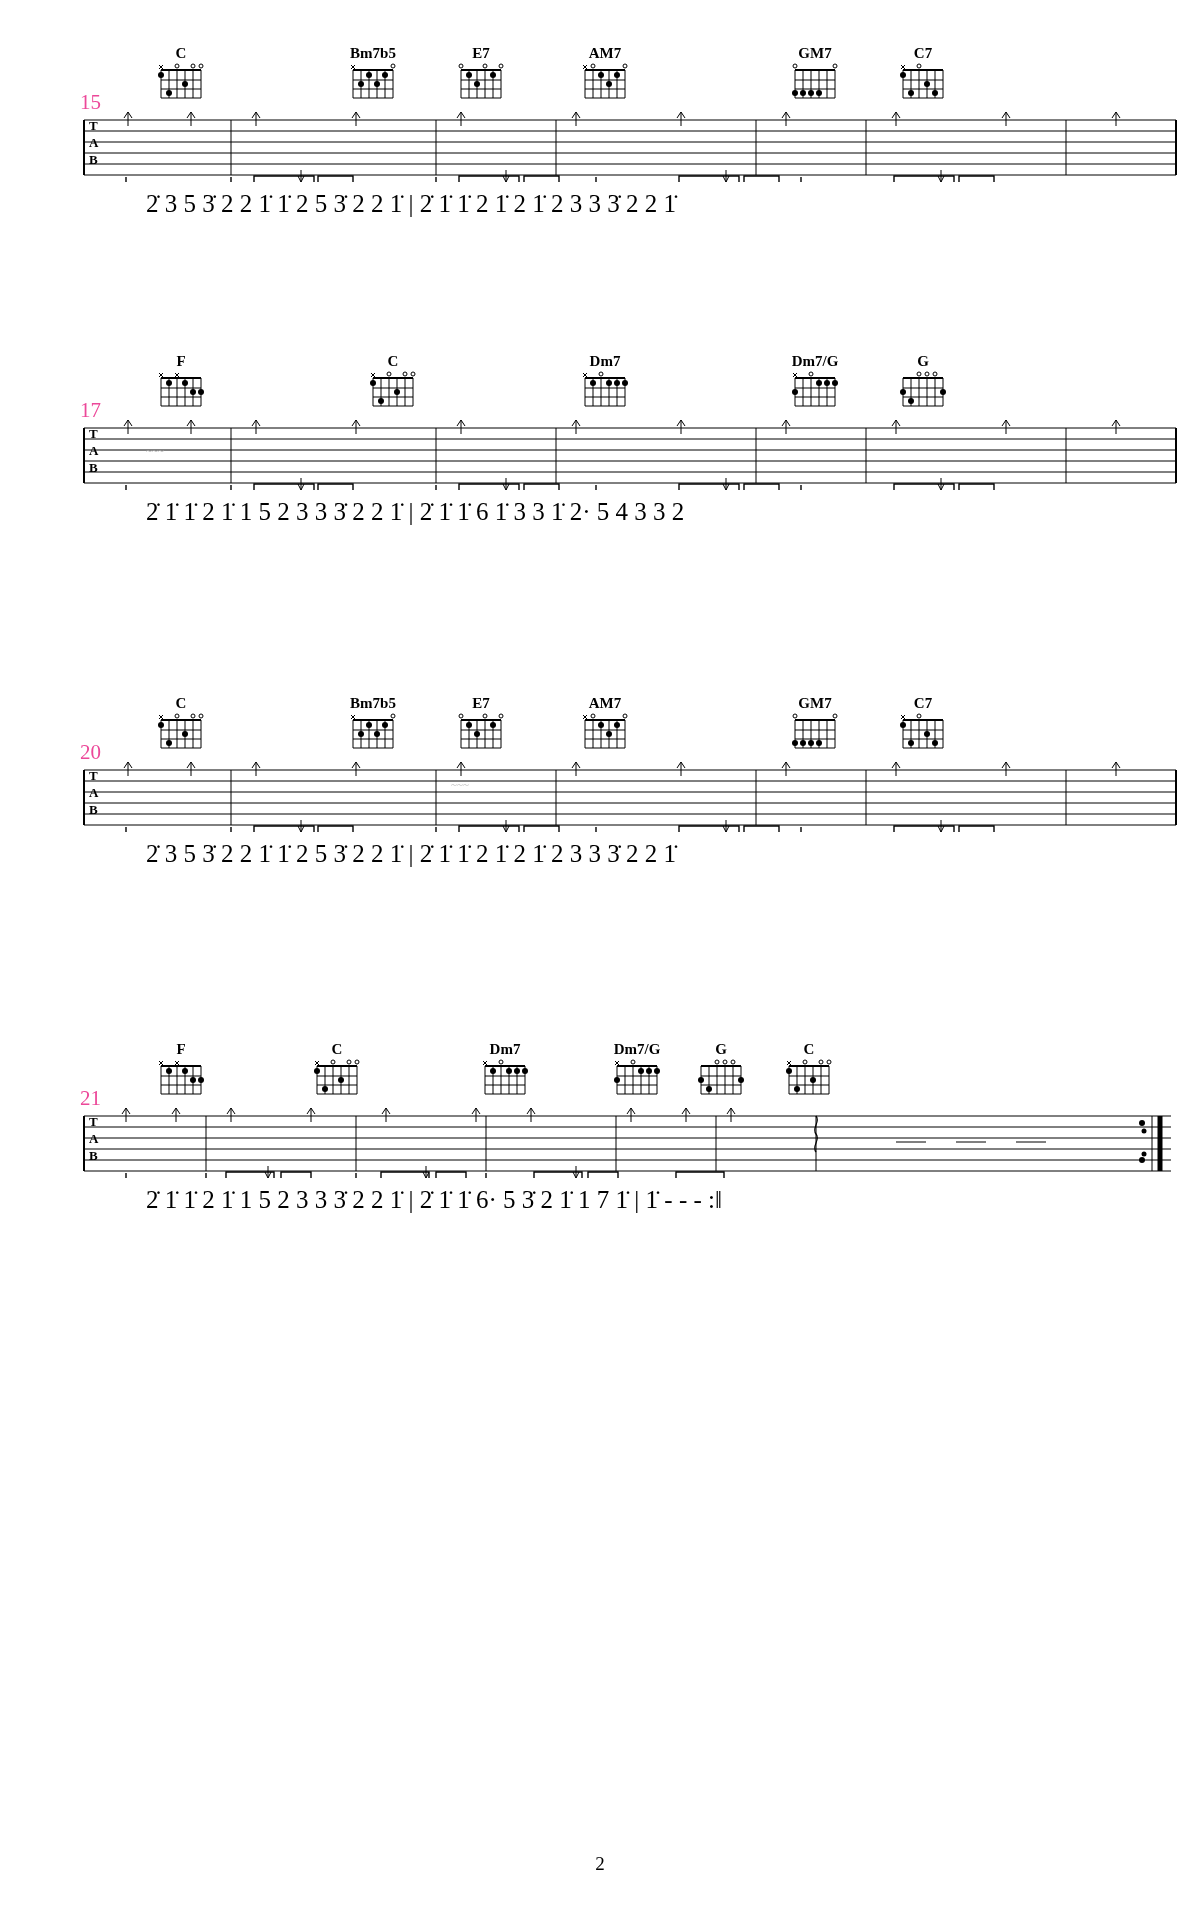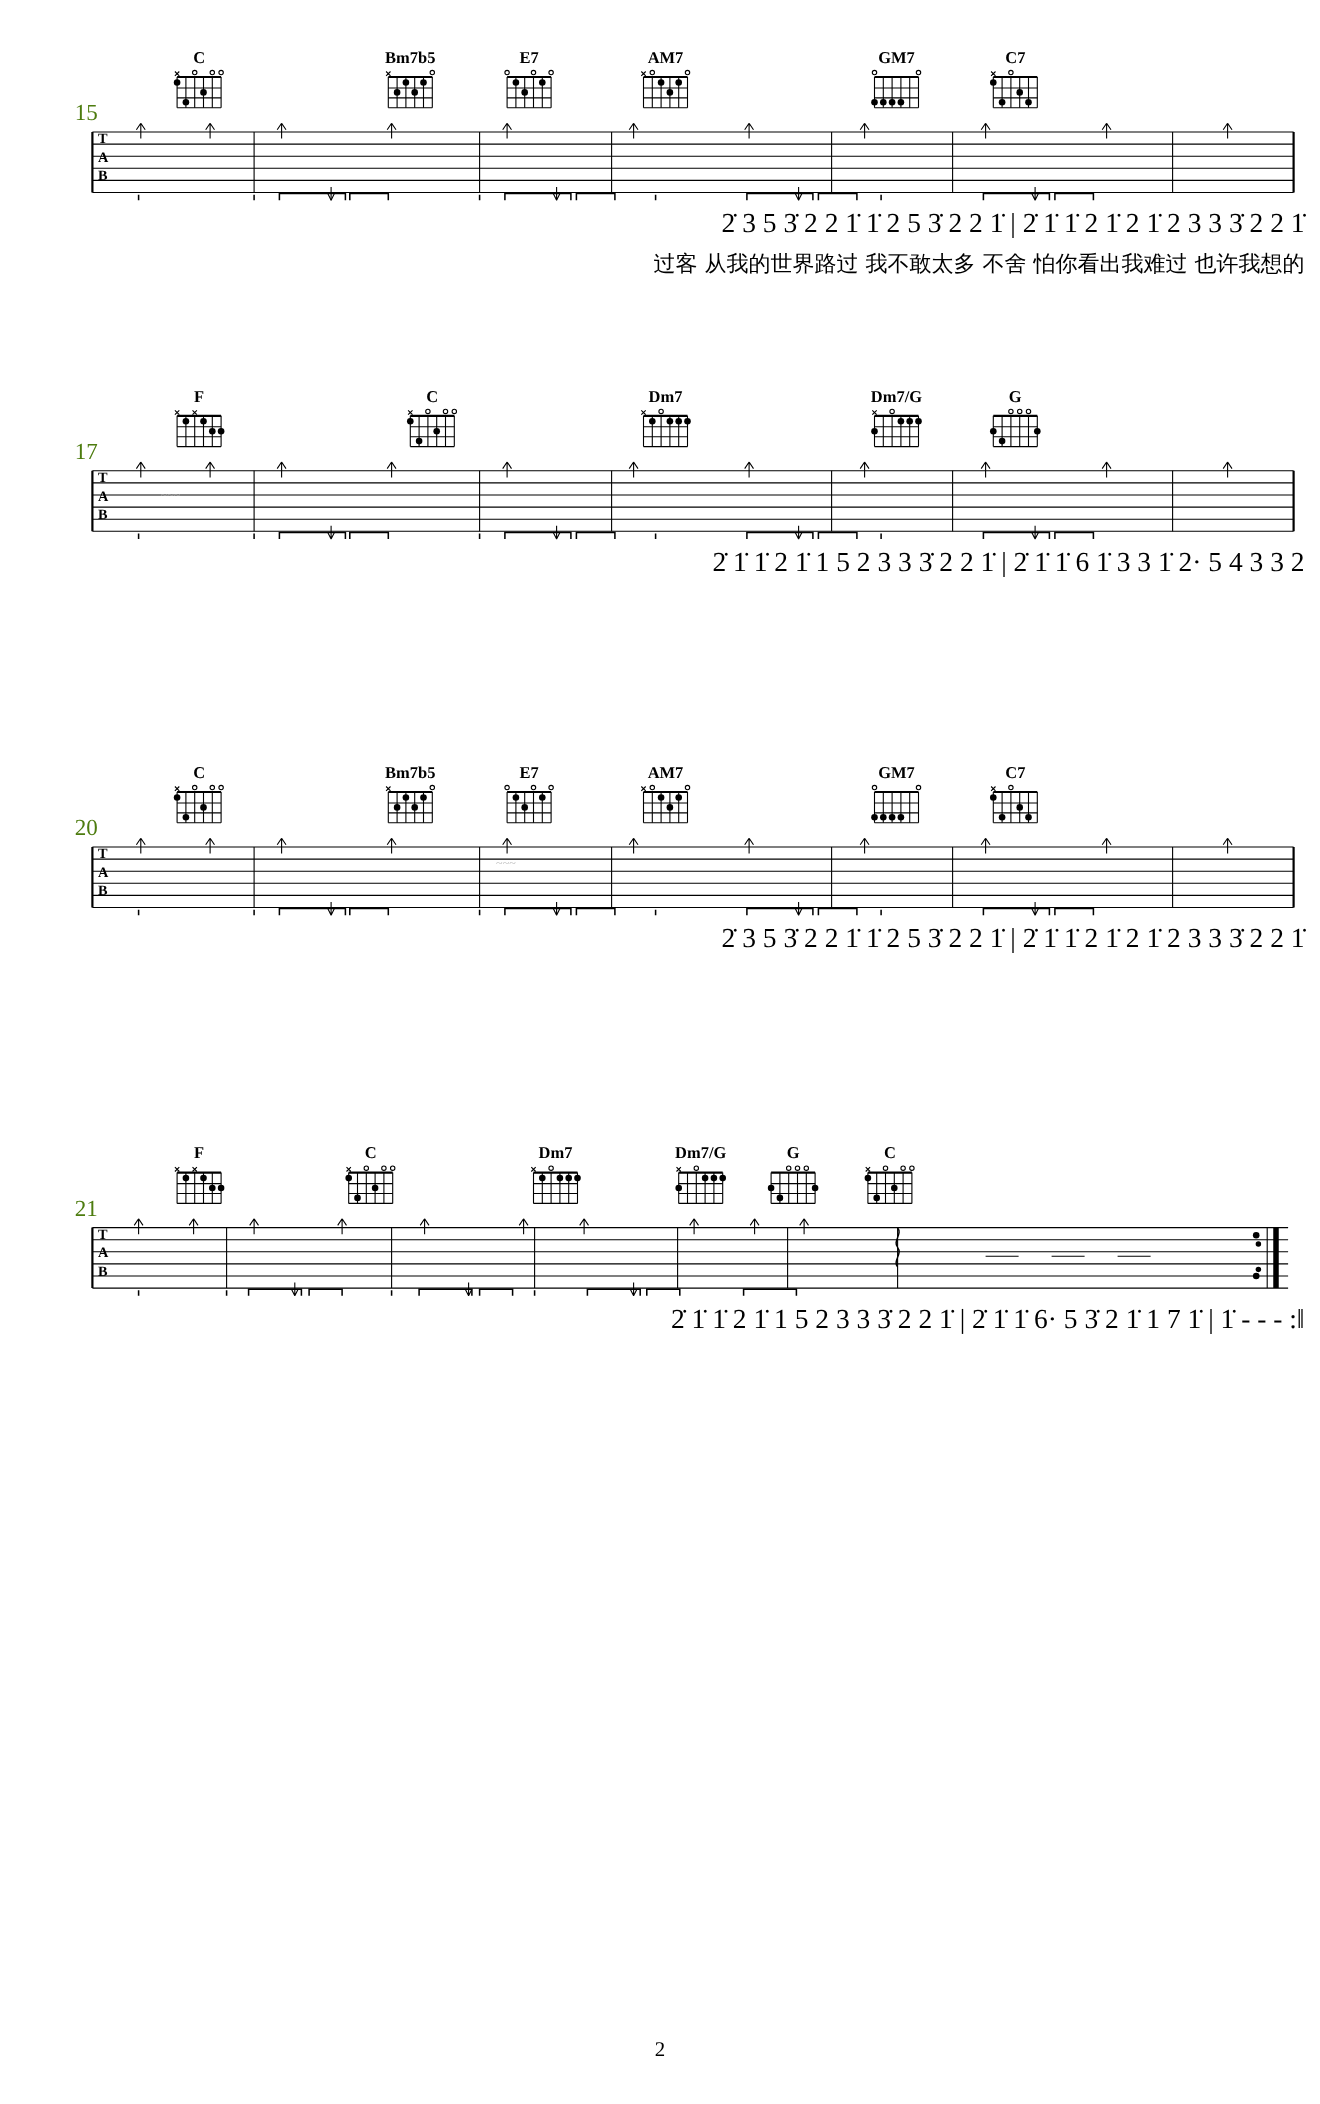--- a/index.html
+++ b/index.html
@@ -17,24 +17,24 @@
     background:#fff;
   }
   
   .system{
     position:relative;
     width:1130px;
     margin:0 0 0 28px;
   }
   .measure-num{
     position:absolute;
-    left:12px;
+    left:24px;
     font-family:"Liberation Serif", serif;
     font-size:21px;
-    color:#4d7c0f;
+    color:#ec4899;
   }
   
   .chords{
     position:relative;
     height:62px;
   }
   .chord{
     position:absolute;
     width:58px;
     text-align:center;
@@ -63,21 +63,21 @@
   .staff svg{display:block;}
   .page-number{
     position:absolute;
     bottom:38px;
     left:0;
     width:1200px;
     text-align:center;
     font-family:"Liberation Serif", serif;
     font-size:19px;
   }
-  .nums-wrap{position:relative;height:78px;text-align:right;}
+  .nums-wrap{position:relative;height:78px;}
   .numrow{
     position:absolute;left:90px;top:0;
     width:1040px;
     font-family:"Liberation Serif", serif;
     font-size:25px;
   }
   .lyricrow{
     position:absolute;left:90px;top:36px;
     width:1040px;
     font-family:"DejaVu Sans", sans-serif;
@@ -321,21 +321,20 @@
           <path d="M623 78 v-6 h60 v6"></path>
             <path d="M688 78 v-6 h35 v6"></path>
           <path d="M745 78 v-5"></path>
           <path d="M838 78 v-6 h60 v6"></path>
             <path d="M903 78 v-6 h35 v6"></path>
         </g>
       </svg>
     </div>
     <div class="nums-wrap">
       <div class="numrow">2̇ 3 5 3̇ 2 2 1̇  1̇ 2  5 3̇ 2 2 1̇ | 2̇ 1̇  1̇ 2 1̇ 2 1̇ 2 3  3 3̇ 2 2 1̇</div>
-      <div class="lyricrow">过客 从我的世界路过 我不敢太多 不舍 怕你看出我难过 也许我想的</div>
     </div>
   </div>
 
   <div class="system" style="position:absolute;left:28px;top:348px;">
     <div class="measure-num" style="top:50px;">17</div>
     <div class="chords">
       <div class="chord" style="left:96px;top:6px;">
         <div class="name">F</div>
         <div class="grid">
           <svg width="48" height="40" viewBox="0 0 48 40">

